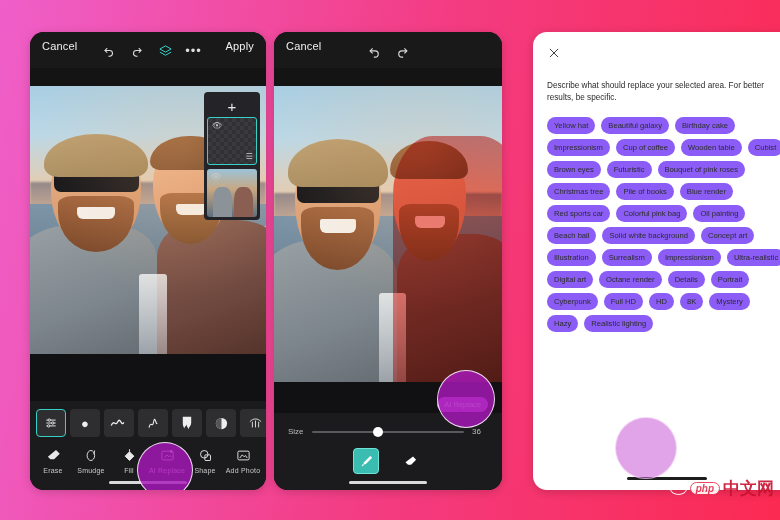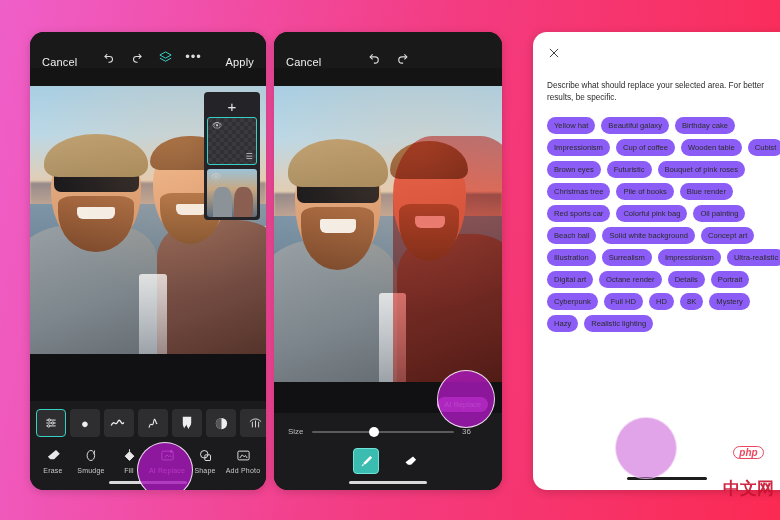--- a/index.html
+++ b/index.html
@@ -17,22 +17,22 @@
     position: absolute; top: 32px; height: 458px;
     background: #111113; border-radius: 14px; overflow: hidden;
     box-shadow: 0 2px 10px rgba(0,0,0,.18);
   }
   #phone1 { left: 30px;  width: 236px; }
   #phone2 { left: 274px; width: 228px; }
   #phone3 { left: 533px; width: 267px; background: #ffffff; }
 
   
   .topbar {
-    height: 36px; background: #191919; display: flex; align-items: flex-end;
-    padding: 0 12px; color: #fff; gap: 6px;
+    height: 36px; background: #191919; display: flex; align-items: flex-start;
+    padding: 8px 12px; color: #fff; gap: 6px;
   }
   .topbar .tb-txt { font-size: 11px; color: #f0f0f0; letter-spacing: .2px; }
   .tb-spacer { flex: 1; }
   .icobtn { width: 22px; height: 22px; display: flex; align-items: center;
             justify-content: center; }
   .dots { letter-spacing: 1px; font-size: 13px; color: #ddd; line-height: 8px; }
   .subbar { height: 18px; background: #141414; }
 
   
   .canvas { position: relative; overflow: hidden; }
@@ -167,21 +167,21 @@
   .toolrow { display:flex; padding:6px 4px 0 4px; }
   .tool { flex:1; text-align:center; color:#c9c9c9; }
   .tool .ti { height:20px; display:flex; align-items:center; justify-content:center;
               font-size:14px; color:#e8e8e8; }
   .tool .tl { font-size:7px; margin-top:2px; letter-spacing:.2px; }
   .tool.active .tl { color:#e3b8f5; }
   .homebar { width:78px; height:3px; background:#d9d9d9; border-radius:2px;
              margin:7px auto 6px auto; }
 
   
-  .sizerow { display:flex; align-items:center; gap:8px; padding:14px 26px 0 14px; }
+  .sizerow { display:flex; align-items:center; gap:8px; padding:14px 16px 0 14px; }
   .sizerow .lbl { font-size:8px; color:#bdbdbd; }
   .slider { flex:1; height:2px; background:#5a5a5e; border-radius:2px; position:relative; }
   .knob { position:absolute; left:40%; top:-4px; width:10px; height:10px;
           background:#fff; border-radius:50%; }
   .sizeval { font-size:8px; color:#bdbdbd; width:14px; text-align:left; }
   .mtools { display:flex; justify-content:center; gap:18px; padding:12px 0 0 0; }
   .mtool { width:26px; height:26px; border-radius:4px; display:flex;
            align-items:center; justify-content:center; font-size:13px; color:#fff; }
   .mtool.sel { background:#3bbcb0; border:1.2px solid #6fe3d8; }
   .airep-badge {
@@ -211,21 +211,21 @@
   .rp-home { position:absolute; left:50%; transform:translateX(-50%); bottom:10px;
              width:80px; height:3px; background:#1d1d1d; border-radius:2px; }
 
   
   .tap { position:absolute; border-radius:50%; background:rgba(168,24,186,.82);
          border:1.5px solid rgba(255,255,255,.85); pointer-events:none; }
   .tap.soft { background:rgba(200,90,215,.55); border-color:rgba(255,255,255,.55); }
 
   
   .wm { position:absolute; right:6px; bottom:20px; display:flex; align-items:center;
-        gap:18px; opacity:.9;flex-direction:column; }
+        gap:3px; opacity:.9; }
   .wm .bub { width:17px; height:12px; border:1.4px solid #fff; border-radius:50%; }
   .wm .pill { background:#fff; color:#e8344e; font-size:10px; font-style:italic;
               font-weight:bold; padding:0 5px; border-radius:8px; border:1.3px solid #e8344e; }
   .wm .cn { color:#c8102e; font-size:17px; font-weight:bold; }
 </style>
 </head>
 <body>
 
 <div class="phone" id="phone1">
   <div class="topbar">

